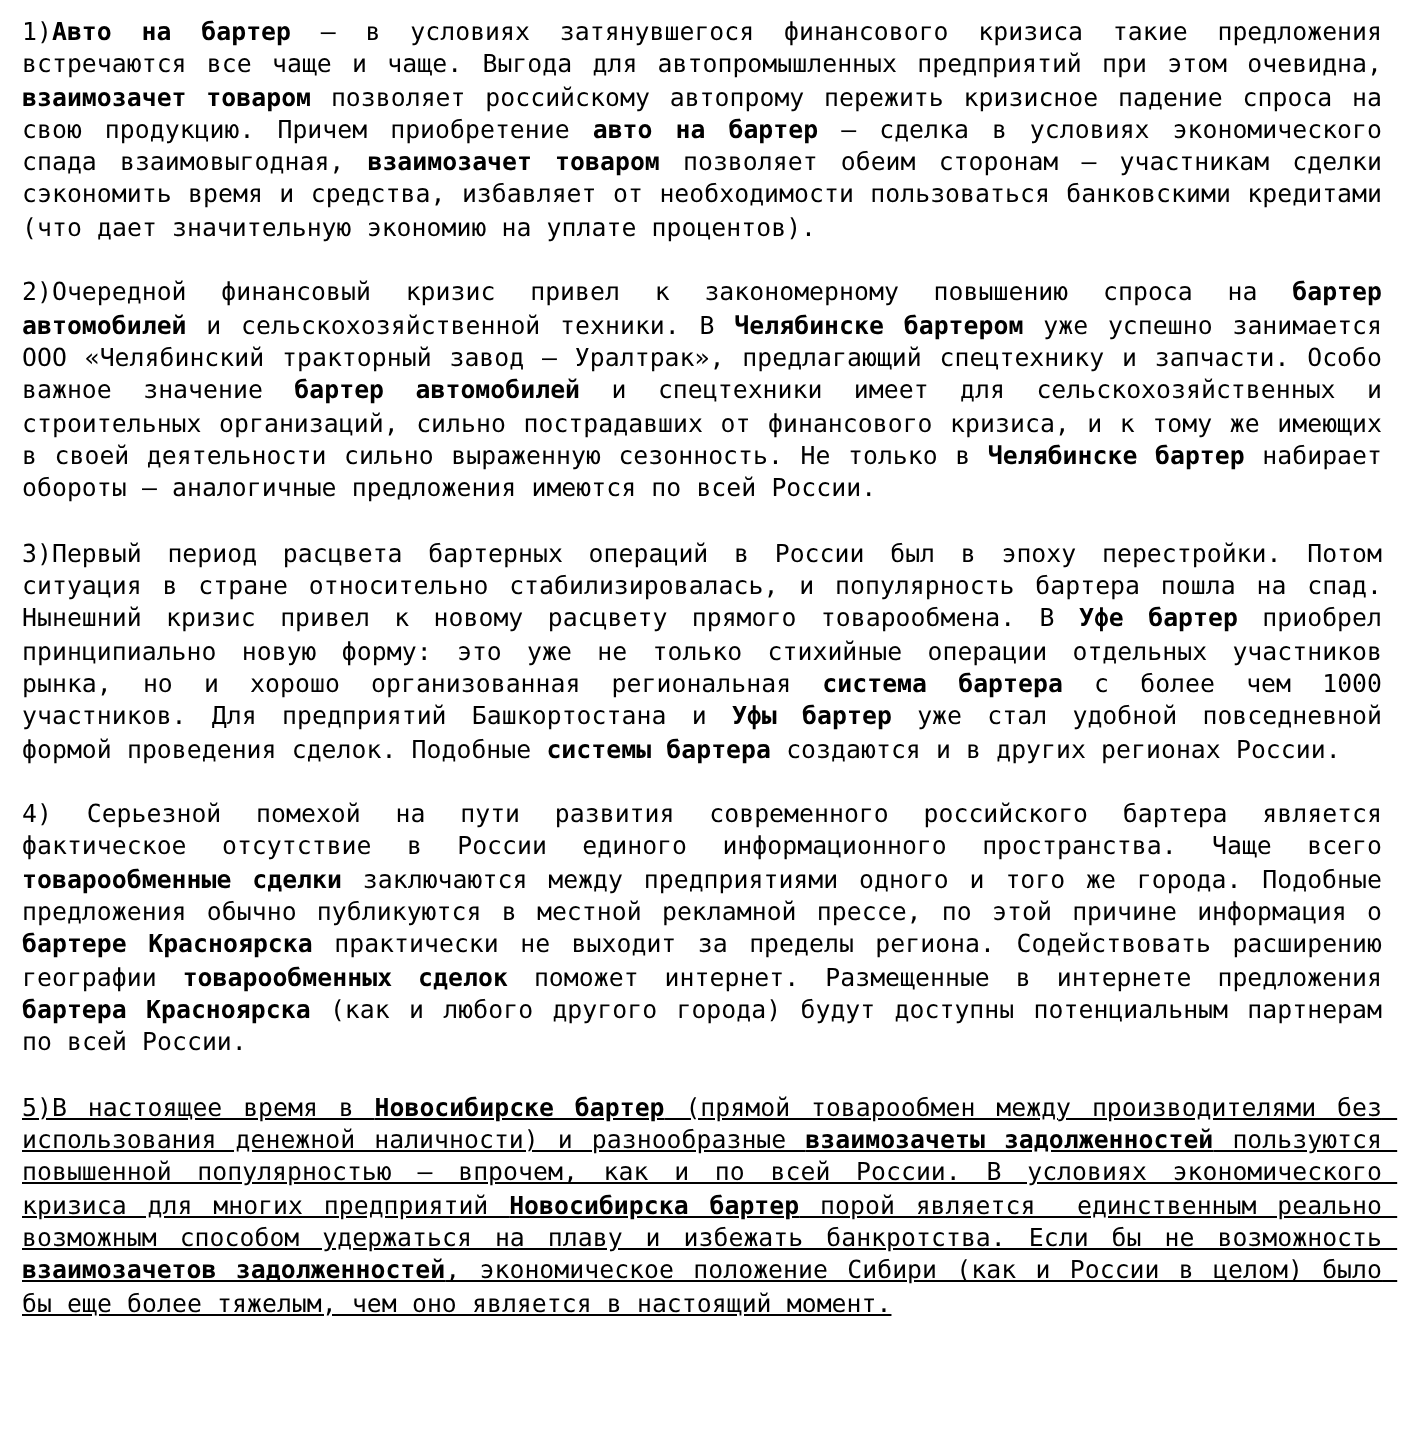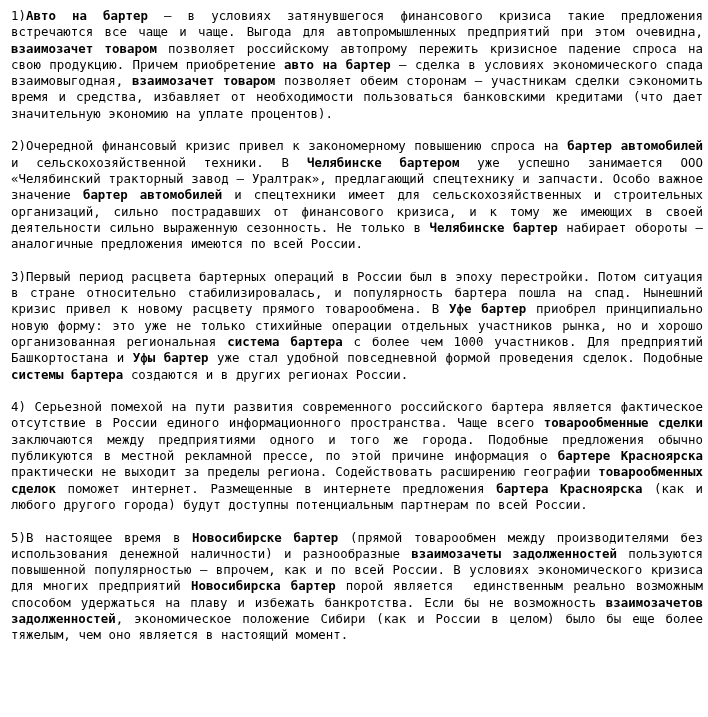--- a/index.html
+++ b/index.html
@@ -12,35 +12,36 @@
     width: 708px;
     height: 717px;
     overflow: hidden;
     font-family: "DejaVu Sans Mono", "Liberation Mono", monospace;
     color: #000000;
   }
   #document-page {
     box-sizing: border-box;
     width: 708px;
     height: 597px;
-    padding: 8px 5px 0 11px;
+    padding: 8px 17px 0 11px;
     background: #ffffff;
   }
   .paragraph {
     margin: 0 0 16.3px 0;
     font-size: 12.4px;
     line-height: 16.3px;
     text-align: justify;
     text-justify: inter-word;
     letter-spacing: 0.02px;
     word-spacing: 0.1px;
     white-space: pre-wrap;
   }
   .paragraph:last-child {
     margin-bottom: 16px;
+    text-decoration: underline;
   }
   .kw {
     font-weight: bold;
   }
 </style>
 </head>
 <body>
 
 <div id="document-page" style="color: rgb(0, 0, 0); background: rgb(255, 255, 255);">
     <p class="paragraph"><span>1)</span><span class="kw">Авто на бартер</span><span> – в условиях затянувшегося финансового кризиса такие предложения встречаются все чаще и чаще. Выгода для автопромышленных предприятий при этом очевидна, </span><span class="kw">взаимозачет товаром</span><span> позволяет российскому автопрому пережить кризисное падение спроса на свою продукцию. Причем приобретение </span><span class="kw">авто на бартер</span><span> – сделка в условиях экономического спада взаимовыгодная, </span><span class="kw">взаимозачет товаром</span><span> позволяет обеим сторонам – участникам сделки сэкономить время и средства, избавляет от необходимости пользоваться банковскими кредитами (что дает значительную экономию на уплате процентов).</span></p>

